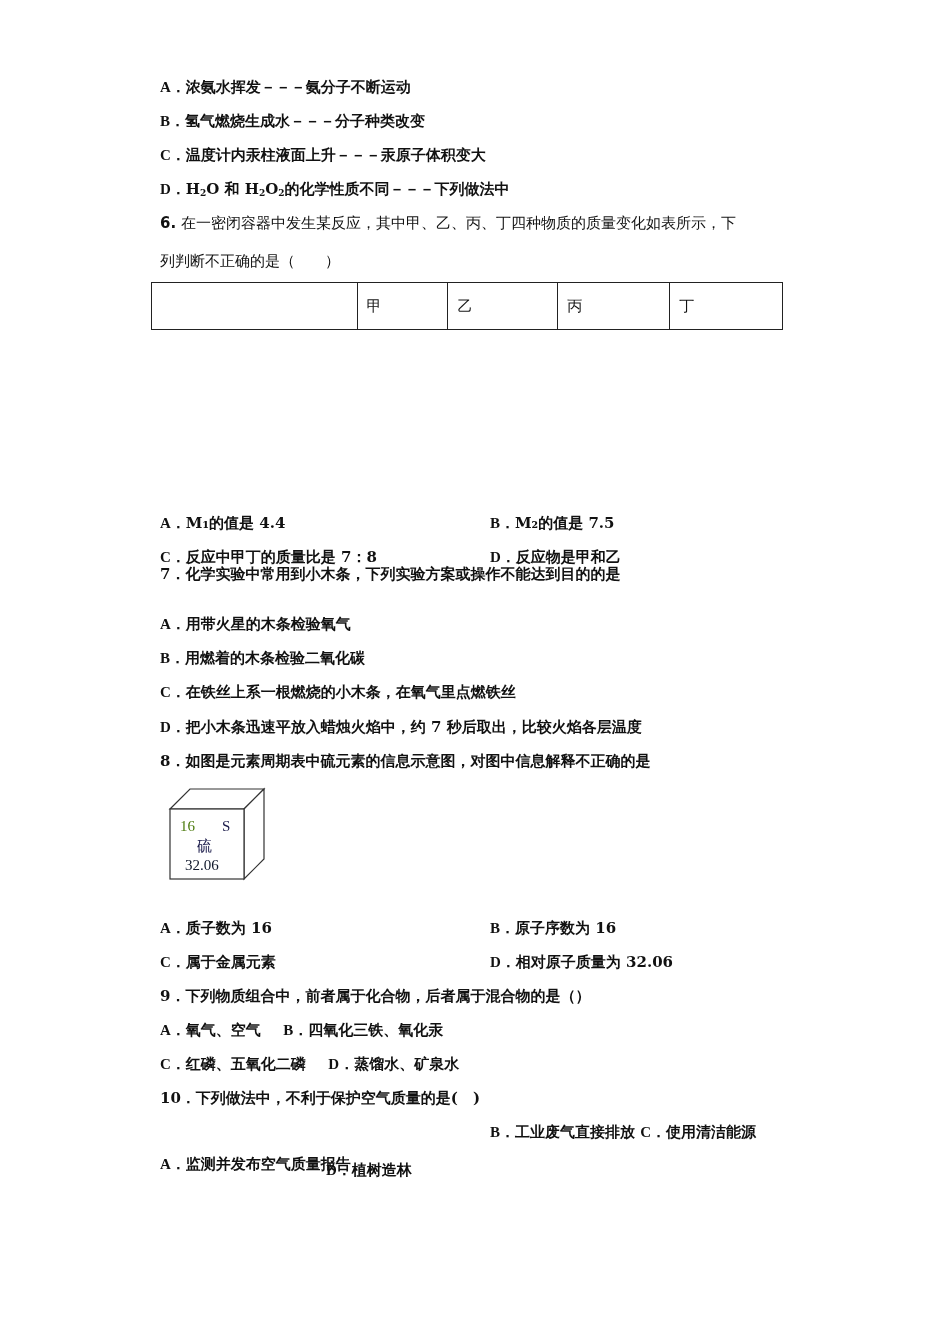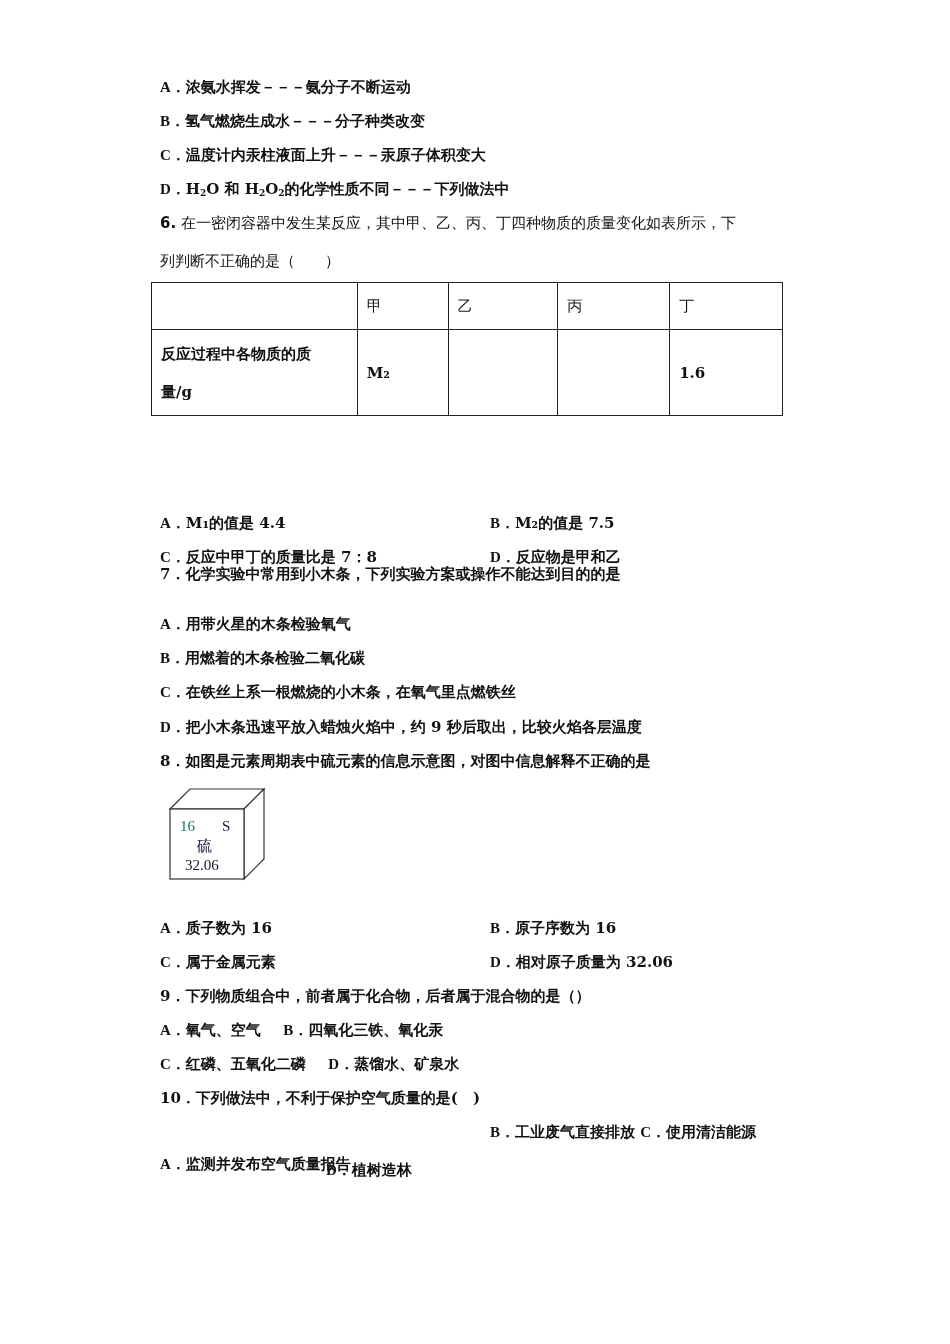--- a/index.html
+++ b/index.html
@@ -46,30 +46,20 @@
       <col style="width:113px">
   </colgroup>
   <tbody>
       <tr style="height:47px">
     <td class="hdr"></td>
     <td class="hdr">甲</td>
     <td class="hdr">乙</td>
     <td class="hdr">丙</td>
     <td class="hdr">丁</td>
   </tr>
-  <tr style="height:86px">
-    <td style="line-height:38px">
-      <div>反应过程中各物质的质</div>
-      <div>量/g</div>
-    </td>
-    <td>M₂</td>
-    <td></td>
-    <td></td>
-    <td>1.6</td>
-  </tr>
 </tbody>
   </table>
 
 <div class="line" style="top:513px">
   <span class="lbl">A．</span><span>M₁的值是 4.4</span>
 </div>
 <div class="line col2" style="top:513px">
   <span class="lbl">B．</span><span>M₂的值是 7.5</span>
 </div>
 <div class="line" style="top:547px">
@@ -83,32 +73,32 @@
 <div class="line" style="top:614px">
   <span class="lbl">A．</span><span>用带火星的木条检验氧气</span>
 </div>
 <div class="line" style="top:648px">
   <span class="lbl">B．</span><span>用燃着的木条检验二氧化碳</span>
 </div>
 <div class="line" style="top:682px">
   <span class="lbl">C．</span><span>在铁丝上系一根燃烧的小木条，在氧气里点燃铁丝</span>
 </div>
 <div class="line" style="top:717px">
-  <span class="lbl">D．</span><span>把小木条迅速平放入蜡烛火焰中，约 9 秒后取出，比较火焰各层温度</span>
+  <span class="lbl">D．</span><span>把小木条迅速平放入蜡烛火焰中，约 7 秒后取出，比较火焰各层温度</span>
 </div>
 
 <div class="line" style="top:751px">8．如图是元素周期表中硫元素的信息示意图，对图中信息解释不正确的是</div>
 
 <div class="elem-box">
   <svg width="100" height="94" viewBox="0 0 100 94">
     <polygon points="2,22 22,2 96,2 76,22" fill="#fff" stroke="#333" stroke-width="1.2"></polygon>
     <polygon points="76,22 96,2 96,72 76,92" fill="#fff" stroke="#333" stroke-width="1.2"></polygon>
     <rect x="2" y="22" width="74" height="70" fill="#fff" stroke="#333" stroke-width="1.2"></rect>
   </svg>
-  <span style="position:absolute;left:12px;top:31px;font-family:'Liberation Serif',serif;font-size:15px;color:#0f766e;text-align:right;">16</span>
+  <span style="position:absolute;left:12px;top:31px;font-family:'Liberation Serif',serif;font-size:15px;color:#4d7c0f;text-align:right;">16</span>
   <span style="position:absolute;left:54px;top:31px;font-family:'Liberation Serif',serif;font-size:15px;color:#1a1a4a;">S</span>
   <span style="position:absolute;left:29px;top:50px;font-family:'DejaVu Serif',serif;font-size:15px;color:#1a1a4a;">硫</span>
   <span style="position:absolute;left:17px;top:70px;font-family:'Liberation Serif',serif;font-size:15px;color:#0f172a;">32.06</span>
 </div>
 
 <div class="line" style="top:918px">
   <span class="lbl">A．</span><span>质子数为 16</span>
 </div>
 <div class="line col2" style="top:918px">
   <span class="lbl">B．</span><span>原子序数为 16</span>

